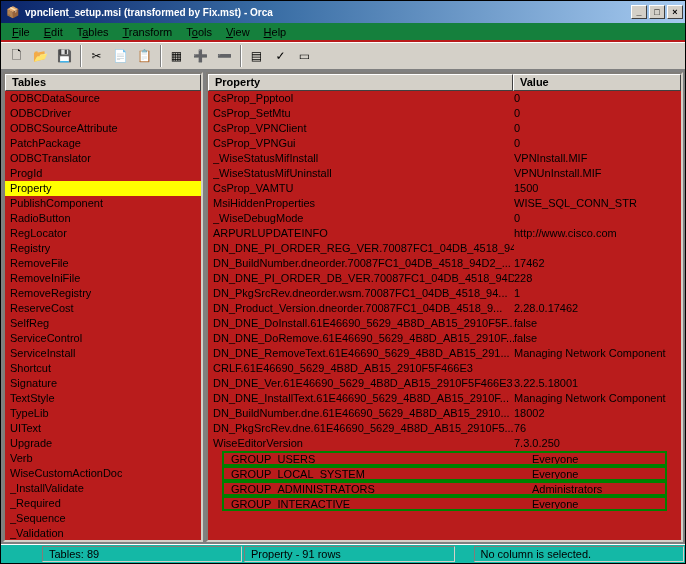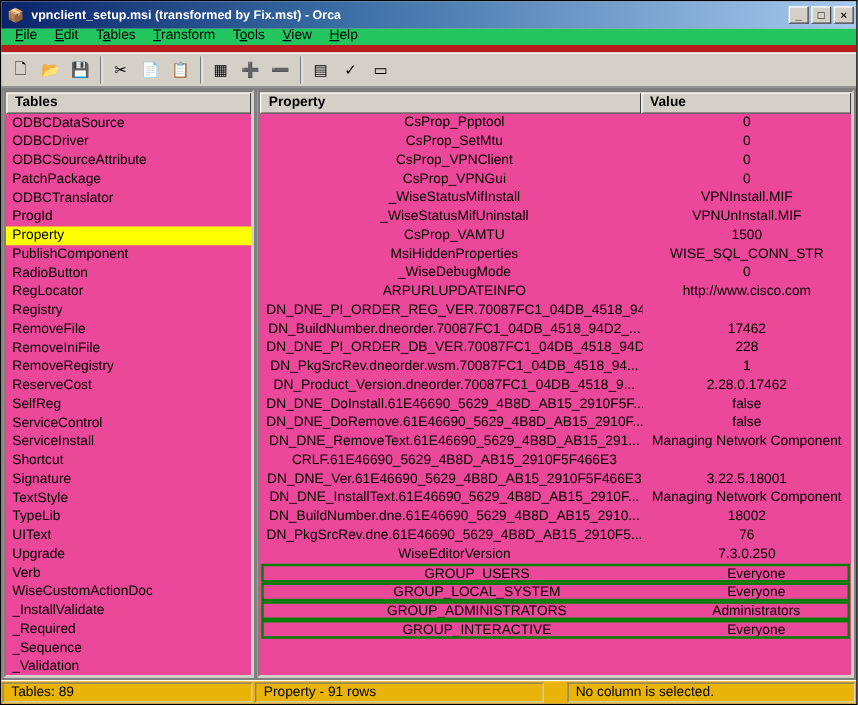--- a/index.html
+++ b/index.html
@@ -35,25 +35,25 @@
     background: #d4d0c8;
     border: 1px solid #fff;
     border-right-color: #404040;
     border-bottom-color: #404040;
     display: inline-flex; align-items: center; justify-content: center;
     font-size: 9px; font-weight: bold; color: #000;
     cursor: default;
   }
   .menubar {
     height: 19px;
-    background: #22c55e;
+    background: #15803d;
     display: flex;
     align-items: flex-end;
     padding: 0 4px;
-    border-bottom: 6px solid #b91c1c;
+    border-bottom: 2px solid #b91c1c;
   }
   .menubar .menu-item {
     padding: 2px 7px;
     cursor: default;
   }
   .menubar .menu-item .ul { text-decoration: underline; }
   .toolbar {
     height: 28px;
     background: #d4d0c8;
     display: flex;
@@ -99,40 +99,40 @@
     font-weight: bold;
     font-size: 11px;
     background: #d4d0c8;
     overflow: hidden; white-space: nowrap;
     cursor: default;
   }
   .list-body {
     flex: 1;
     overflow-y: auto;
     overflow-x: hidden;
-    background: #ec4899;
-    text-align: center;
+    background: #b91c1c;
   }
   .row {
     display: flex;
     height: 15px;
     line-height: 15px;
     white-space: nowrap;
     padding-left: 5px;
   }
   .row span { overflow: hidden; text-overflow: clip; }
   .row.selected { background: #ffff00; }
-  .row.highlight { border: 2px solid #008000; height: 15px; line-height: 12px; margin: 0 1px; padding-left: 20px; }
+  .row.highlight { border: 2px solid #008000; height: 15px; line-height: 12px; margin: 0 14px; padding-left: 7px; }
   .cell-prop { width: 301px; }
   .cell-val { flex: 1; }
   .statusbar {
     height: 19px;
-    background: #eab308;
+    background: #14b8a6;
     display: flex;
     border-top: 1px solid #fff;
+    padding-left: 40px;
   }
   .status-cell {
     border: 1px inset #d4d0c8;
     padding: 1px 6px;
     margin: 1px;
     font-size: 11px;
     overflow:hidden; white-space:nowrap;
   }
   .status-cell.a { width: 200px; }
   .status-cell.b { flex: 1; max-width: 280px; }

